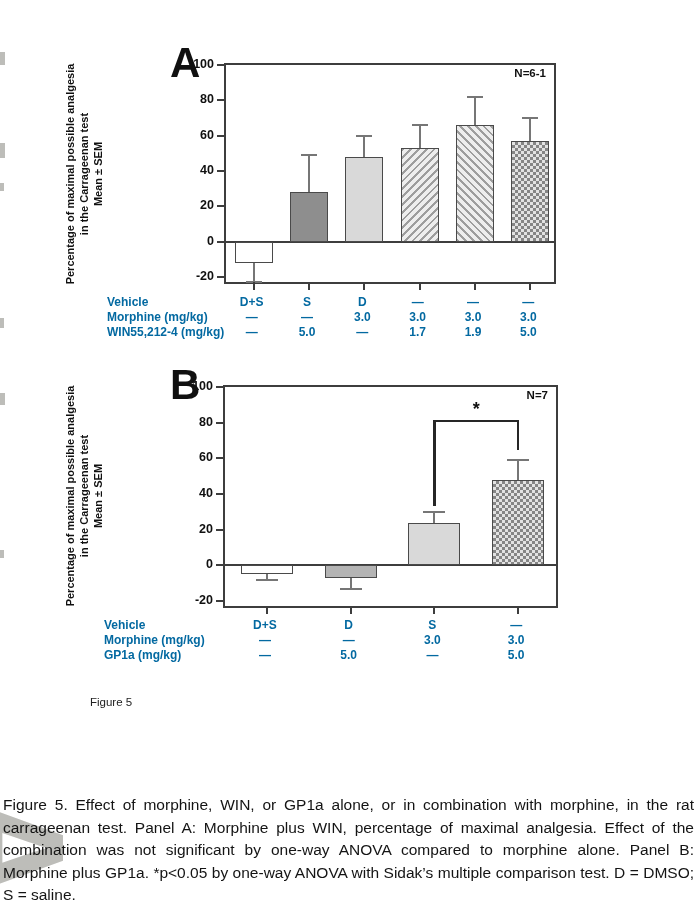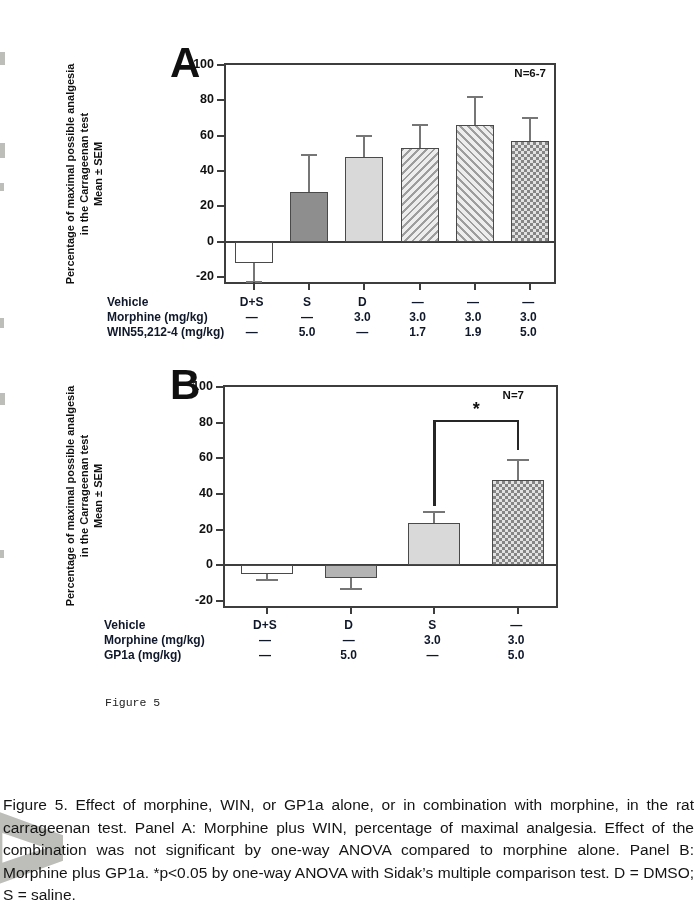--- a/index.html
+++ b/index.html
@@ -26,25 +26,25 @@
   .bs-hatch-down  { background: repeating-linear-gradient(135deg, var(--hatch-fg) 0px, var(--hatch-fg) 2px, var(--hatch-bg) 2px, var(--hatch-bg) 5.5px); }
   .bs-hatch-up    { background: repeating-linear-gradient(45deg,  var(--hatch-fg) 0px, var(--hatch-fg) 2px, var(--hatch-bg) 2px, var(--hatch-bg) 5.5px); }
   .bs-checker     { background-image: repeating-conic-gradient(var(--checker-fg) 0% 25%, var(--checker-bg) 0% 50%); background-size: 6px 6px; }
 
   .err-stem { position: absolute; width: 2px; background: var(--err); }
   .err-cap  { position: absolute; height: 2px; background: var(--err); }
 
   .sig-line { position: absolute; background: #262626; }
   .sig-star { position: absolute; text-align: center; font-weight: bold; font-size: 18px; color: #101010; line-height: 18px; }
 
-  .dose-table { position: absolute; font-size: 12px; font-weight: bold; color: #0f172a; z-index: 3; }
+  .dose-table { position: absolute; font-size: 12px; font-weight: bold; color: #0369a1; z-index: 3; }
   .trow-label { position: absolute; white-space: nowrap; }
   .tcell { position: absolute; text-align: center; }
 
-  .fig-label { position: absolute; left: 105px; top: 696px; font-size: 11.5px; color: #222; z-index: 3; font-family: Liberation Mono, monospace; }
+  .fig-label { position: absolute; left: 90px; top: 696px; font-size: 11.5px; color: #222; z-index: 3; }
   .caption { position: absolute; left: 3px; top: 794px; width: 691px; font-size: 15.5px; line-height: 22.6px;
              text-align: justify; color: #141414; z-index: 3; }
 
   .wm-frag { position: absolute; background: var(--wm); z-index: 1; }
   .wm-letter { position: absolute; left: -48px; top: 788px; width: 120px; height: 120px;
                display: flex; align-items: center; justify-content: center;
                color: var(--wm); font-size: 150px; font-weight: bold; line-height: 1;
                transform: rotate(90deg); z-index: 1; }
 </style>
 </head>
@@ -100,21 +100,21 @@
       <div class="xtick" style="left: 192.667px; top: 217px; height: 8px;"></div>
       <div class="err-stem" style="left: 248px; top: 31.824px; height: 28.288px;"></div>
       <div class="err-cap" style="left: 241px; top: 30.824px; width: 16px;"></div>
       <div class="bar bs-hatch-up" style="left: 230px; top: 60.112px; width: 38px; height: 116.688px;"></div>
       <div class="xtick" style="left: 248px; top: 217px; height: 8px;"></div>
       <div class="err-stem" style="left: 303.333px; top: 53.04px; height: 22.984px;"></div>
       <div class="err-cap" style="left: 296.333px; top: 52.04px; width: 16px;"></div>
       <div class="bar bs-checker" style="left: 285.333px; top: 76.024px; width: 38px; height: 100.776px;"></div>
       <div class="xtick" style="left: 303.333px; top: 217px; height: 8px;"></div>
     </div>
-  <div class="n-label" style="left:446px;top:67px;width:100px;">N=6-7</div>
+  <div class="n-label" style="left:446px;top:67px;width:100px;">N=6-1</div>
   <div class="dose-table" id="tableA" style="left:224px;top:295px;width:340px;height:48px;">
       <div class="trow-label" style="left: -117px; top: 0px;">Vehicle</div>
       <div class="tcell" style="left: -2.33333px; top: 0px; width: 60px;">D+S</div>
       <div class="tcell" style="left: 53px; top: 0px; width: 60px;">S</div>
       <div class="tcell" style="left: 108.333px; top: 0px; width: 60px;">D</div>
       <div class="tcell" style="left: 163.667px; top: 0px; width: 60px;">—</div>
       <div class="tcell" style="left: 219px; top: 0px; width: 60px;">—</div>
       <div class="tcell" style="left: 274.333px; top: 0px; width: 60px;">—</div>
       <div class="trow-label" style="left: -117px; top: 15px;">Morphine (mg/kg)</div>
       <div class="tcell" style="left: -2.33333px; top: 15px; width: 60px;">—</div>
@@ -168,21 +168,21 @@
       <div class="xtick" style="left: 208.375px; top: 219px; height: 8px;"></div>
       <div class="err-stem" style="left: 292.125px; top: 73.144px; height: 19.624px;"></div>
       <div class="err-cap" style="left: 282.125px; top: 72.144px; width: 22px;"></div>
       <div class="bar bs-checker" style="left: 267.125px; top: 92.768px; width: 52px; height: 85.632px;"></div>
       <div class="xtick" style="left: 292.125px; top: 219px; height: 8px;"></div>
       <div class="sig-line" style="left: 209.375px; top: 32.896px; width: 83.75px; height: 2.5px;"></div>
       <div class="sig-line" style="left: 208.375px; top: 32.896px; width: 2.5px; height: 85.632px;"></div>
       <div class="sig-line" style="left: 291.625px; top: 32.896px; width: 2.5px; height: 30.328px;"></div>
       <div class="sig-star" style="left: 243.25px; top: 12.896px; width: 16px;">*</div>
     </div>
-  <div class="n-label" style="left:424px;top:389px;width:100px;">N=7</div>
+  <div class="n-label" style="left:448px;top:389px;width:100px;">N=7</div>
   <div class="dose-table" id="tableB" style="left:223px;top:618px;width:340px;height:48px;">
       <div class="trow-label" style="left: -119px; top: 0px;">Vehicle</div>
       <div class="tcell" style="left: 11.875px; top: 0px; width: 60px;">D+S</div>
       <div class="tcell" style="left: 95.625px; top: 0px; width: 60px;">D</div>
       <div class="tcell" style="left: 179.375px; top: 0px; width: 60px;">S</div>
       <div class="tcell" style="left: 263.125px; top: 0px; width: 60px;">—</div>
       <div class="trow-label" style="left: -119px; top: 15px;">Morphine (mg/kg)</div>
       <div class="tcell" style="left: 11.875px; top: 15px; width: 60px;">—</div>
       <div class="tcell" style="left: 95.625px; top: 15px; width: 60px;">—</div>
       <div class="tcell" style="left: 179.375px; top: 15px; width: 60px;">3.0</div>

